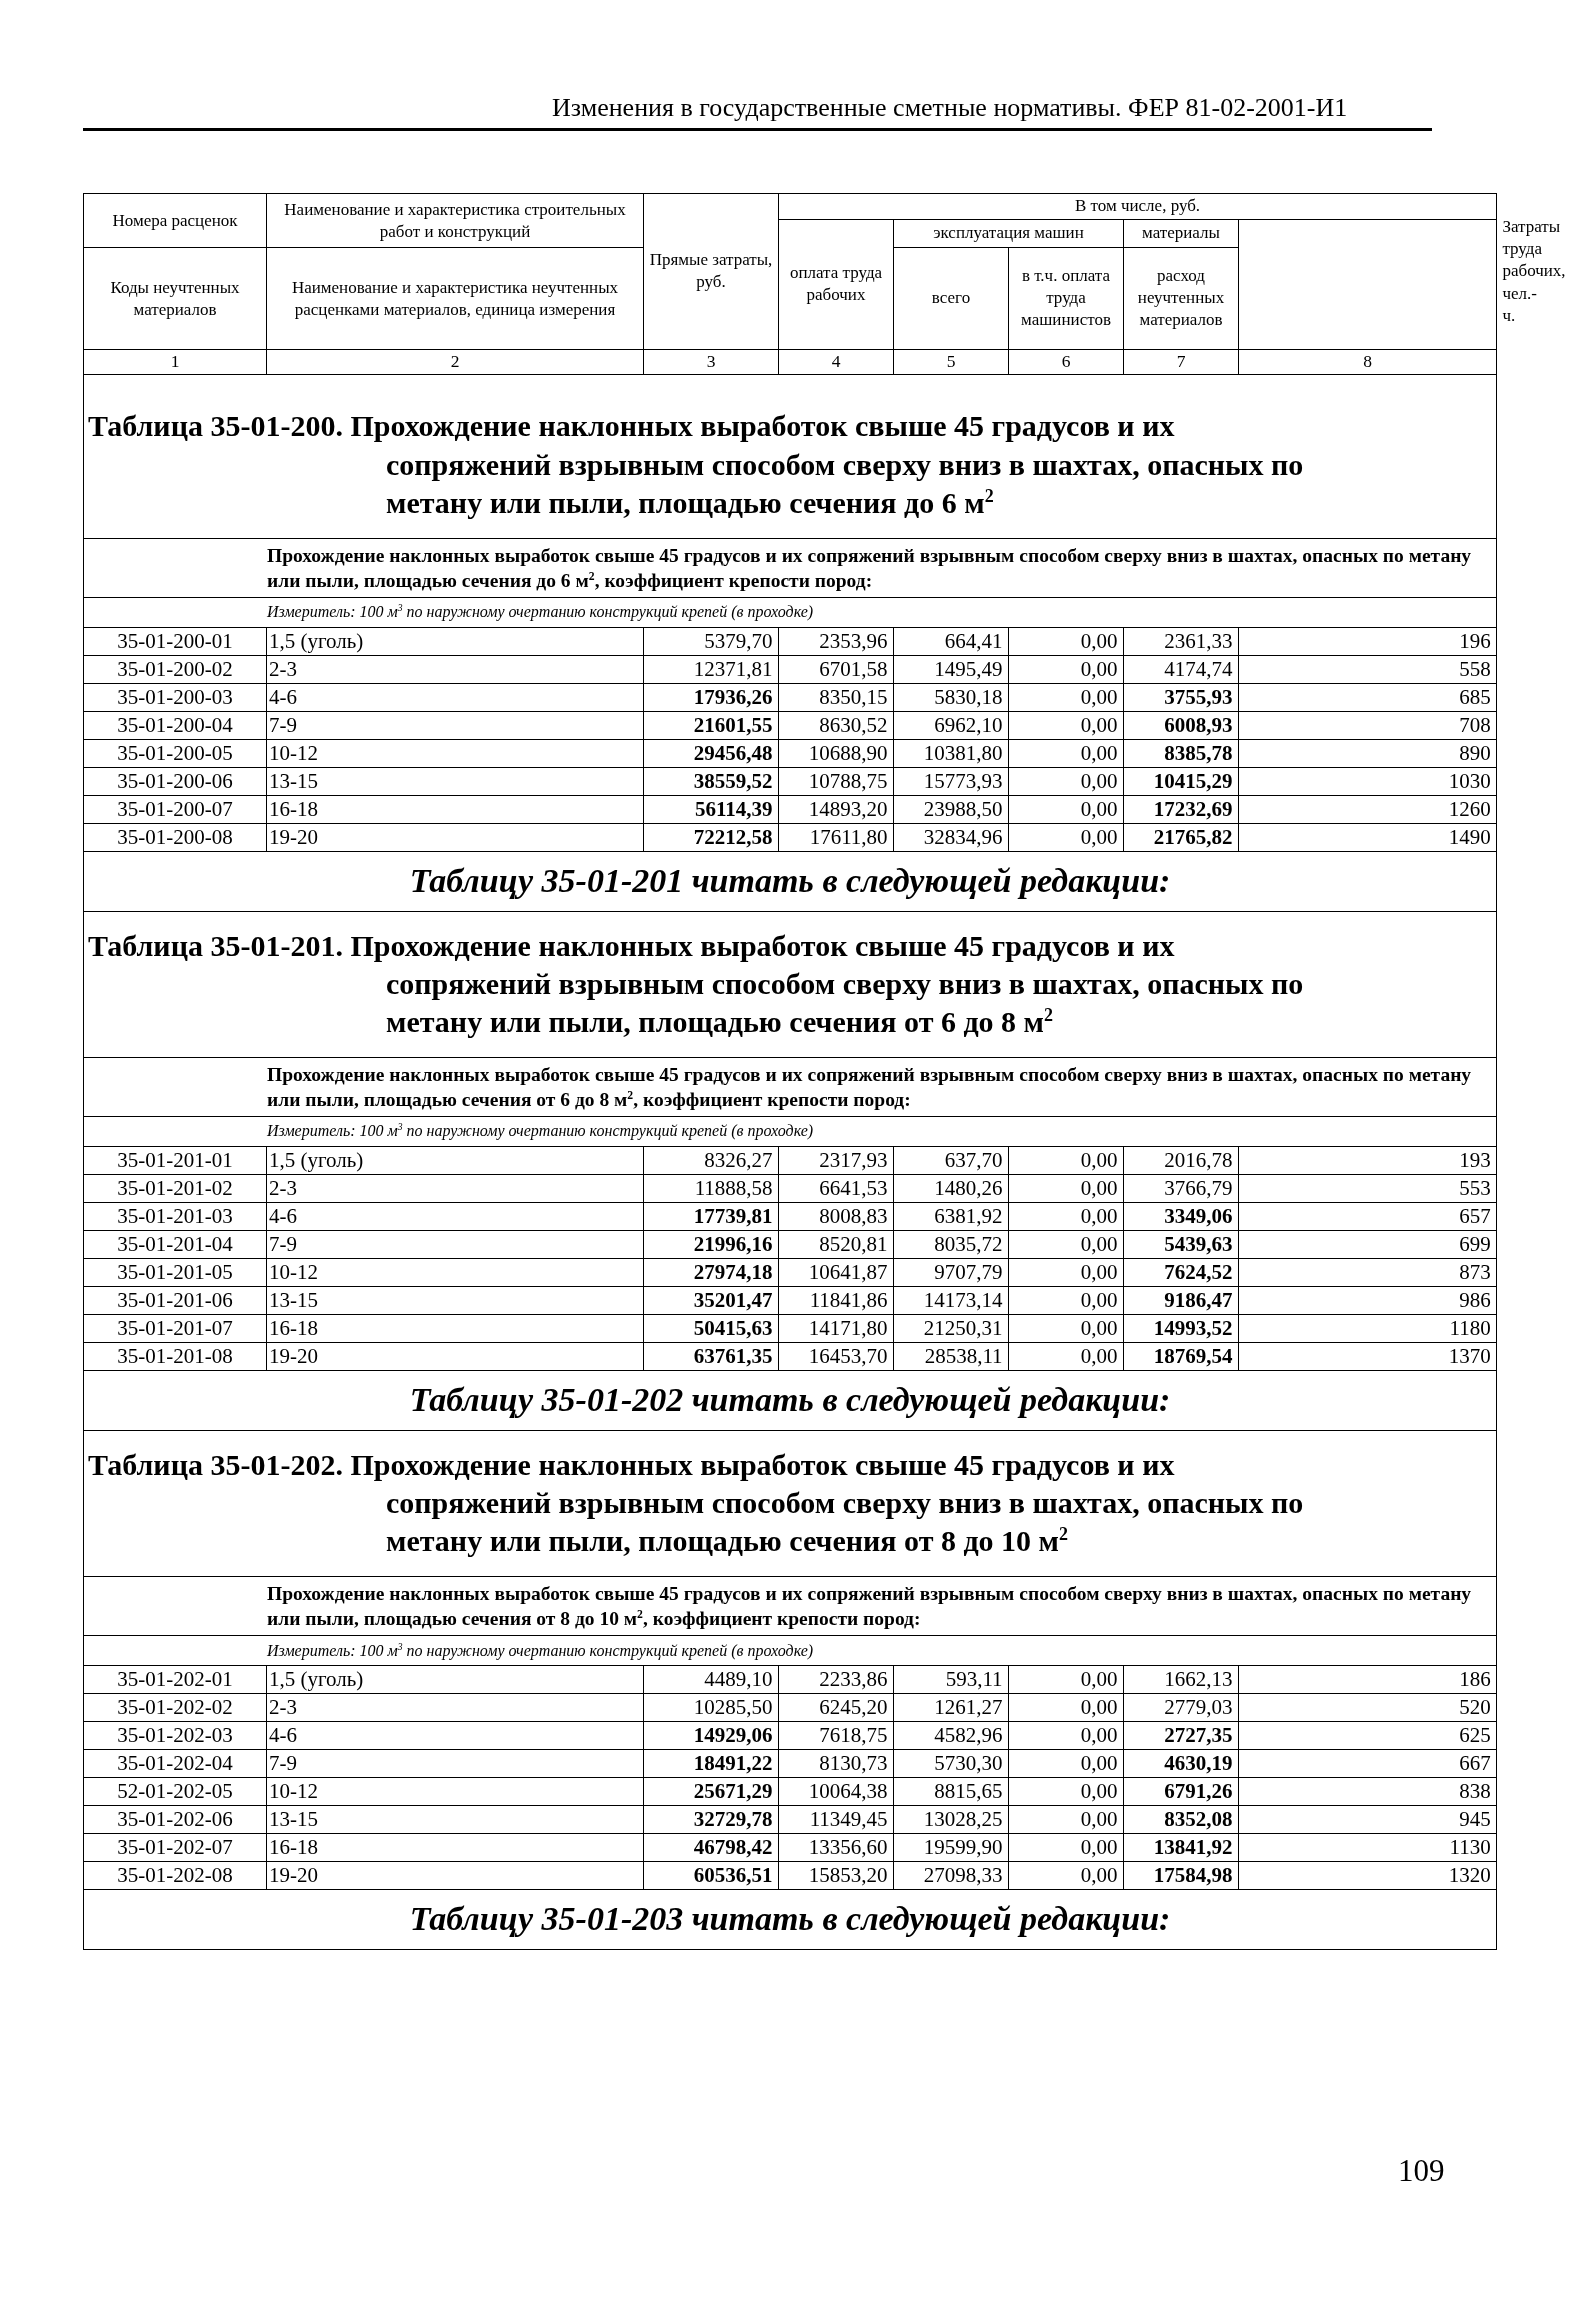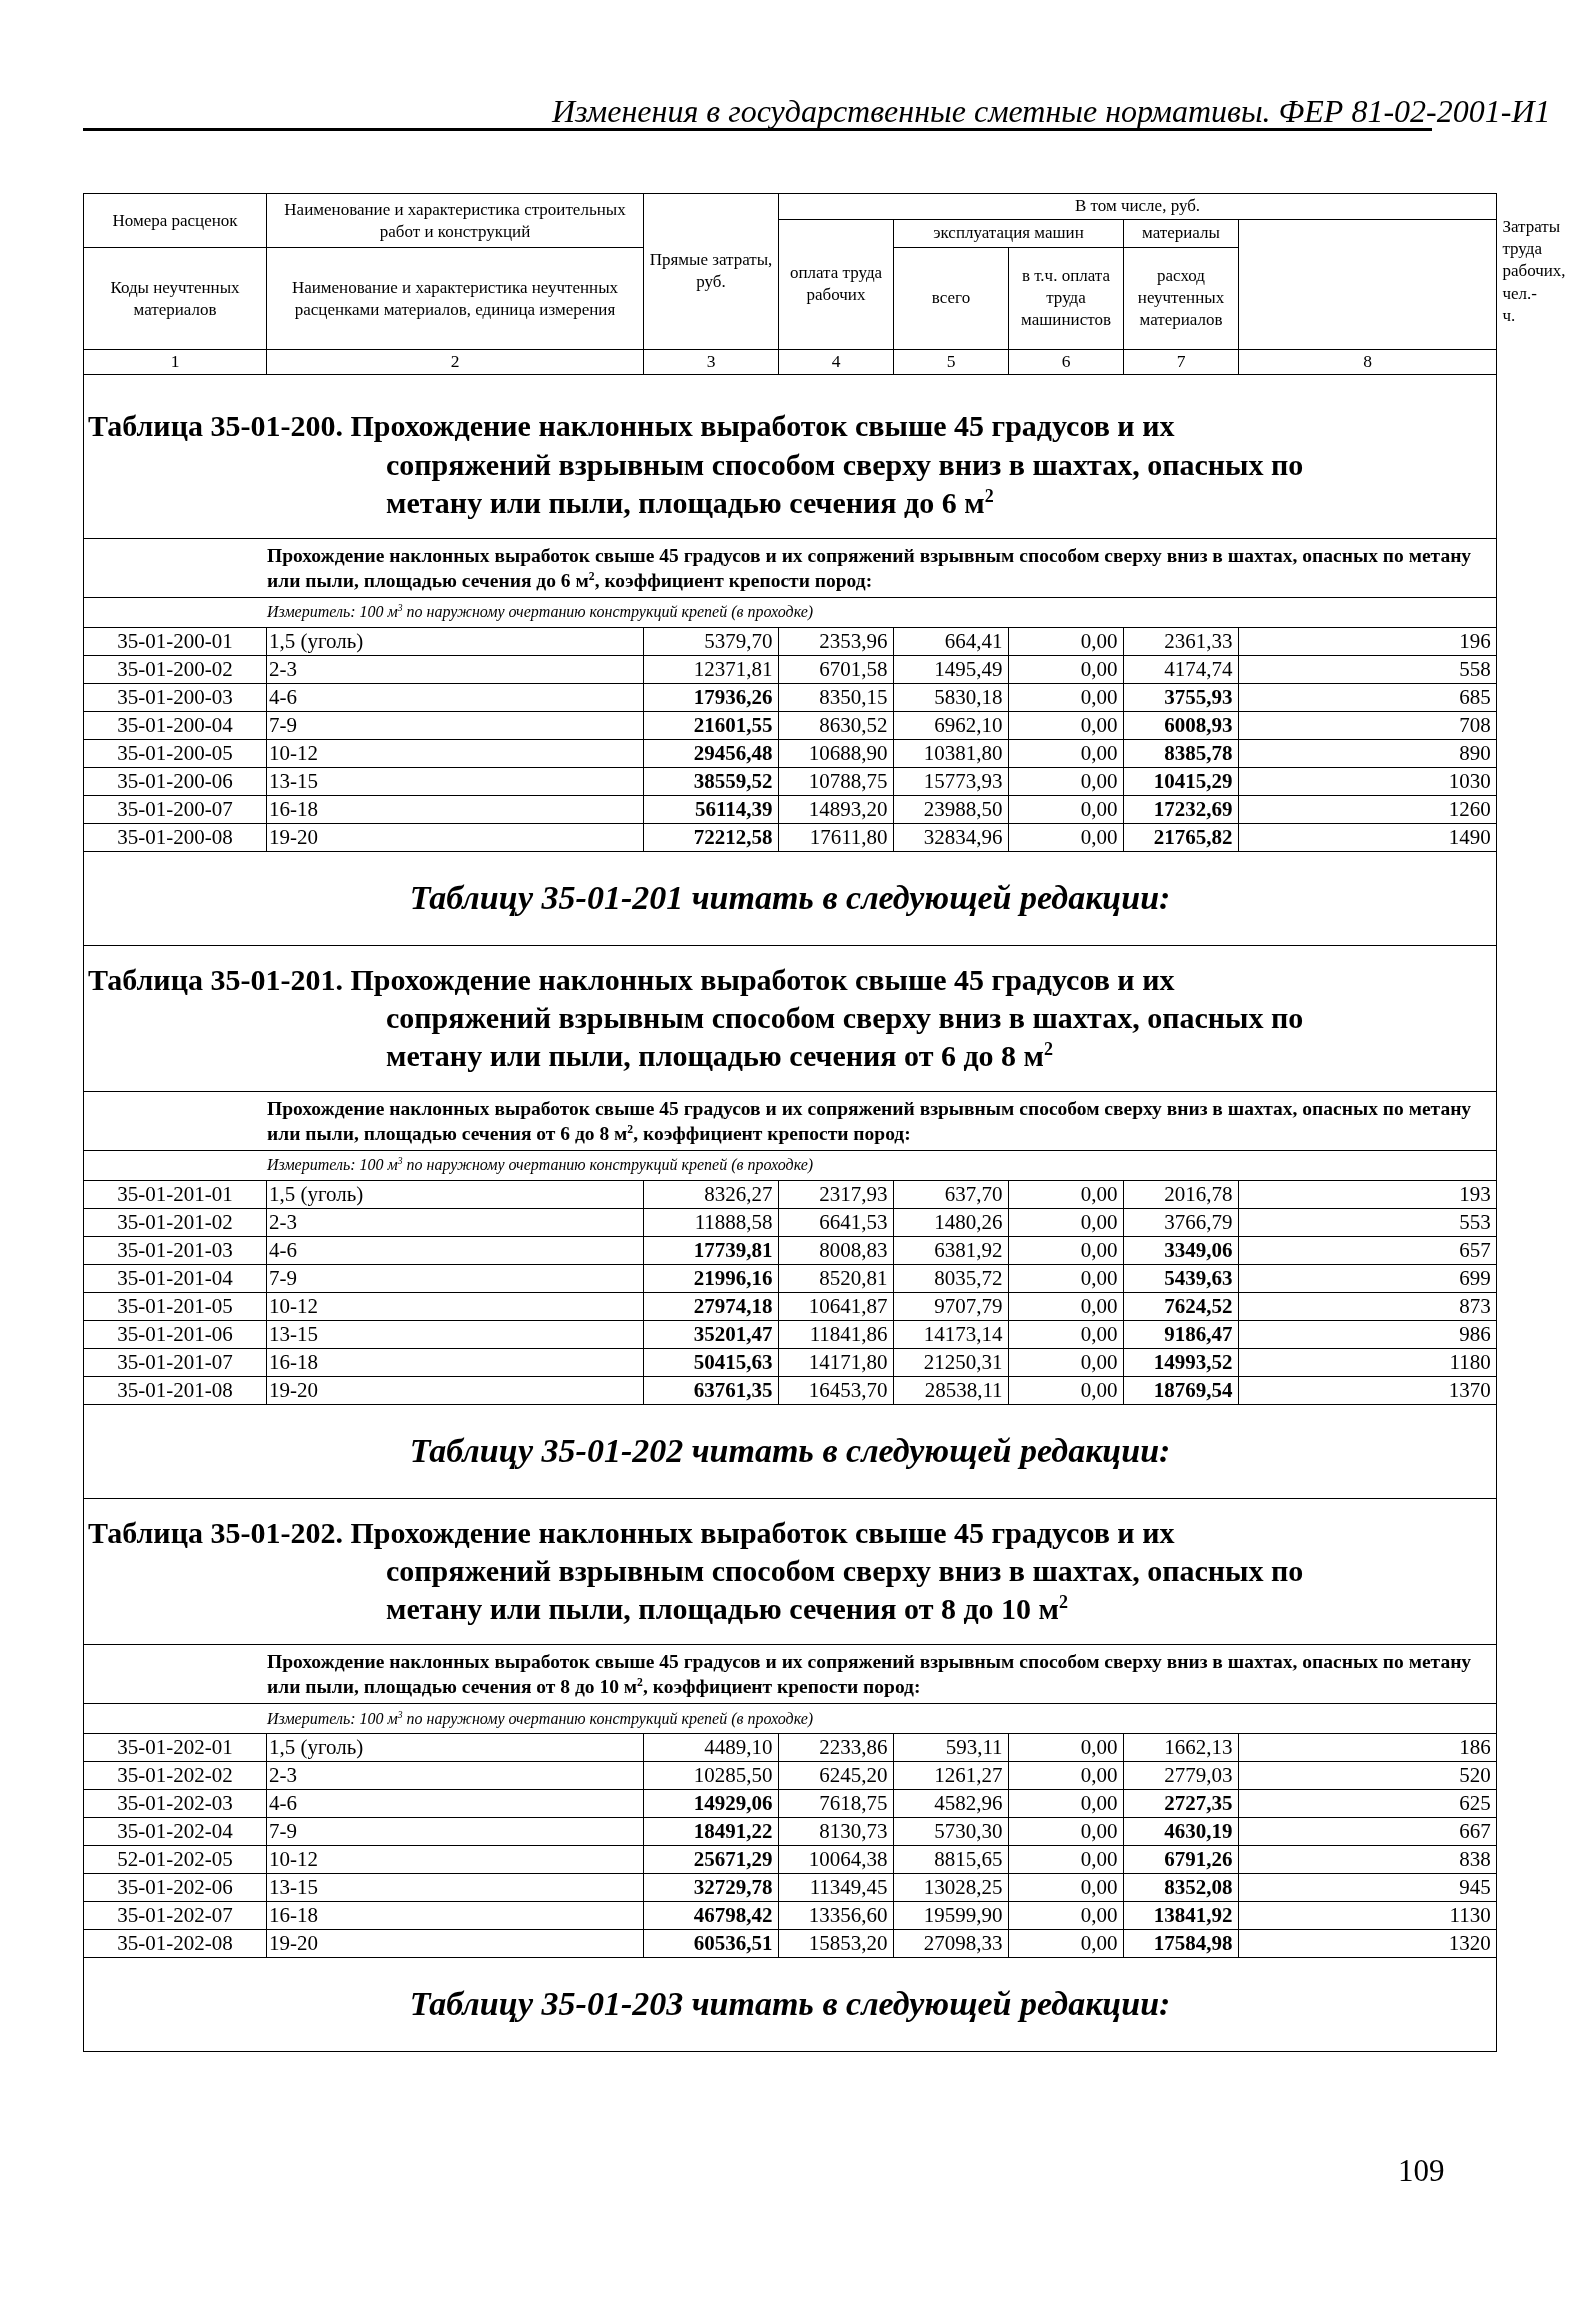--- a/index.html
+++ b/index.html
@@ -1,18 +1,18 @@
 <!DOCTYPE html>
 <html style="font-size:10.8px"><head>
 <meta charset="utf-8">
 <style>
   html, body { margin: 0; padding: 0; background: #ffffff; }
   body { width: 1591px; height: 2307px; position: relative; overflow: hidden;
          font-family: "Liberation Serif", "DejaVu Serif", serif; color: #000; }
-  .running-head { position: absolute; left: 552px; top: 93px; font-size: 32px; white-space: nowrap; font-style: italic; }
+  .running-head { position: absolute; left: 552px; top: 93px; font-size: 26px; white-space: nowrap; }
   .head-rule { position: absolute; left: 83px; top: 128px; width: 1349px; height: 2.7px; background: #000; }
   .page-number { position: absolute; left: 1398px; top: 2153px; font-size: 31px; }
 
   table.main { position: absolute; left: 83px; top: 165px; width: 1411px;
                border-collapse: collapse; table-layout: fixed; margin-top: 28px; }
   table.main td { border: 1.3px solid #000; padding: 0 5.4px; vertical-align: middle; }
   col.c1 { width: 183px; } col.c2 { width: 377px; } col.c3 { width: 135px; }
   col.c4 { width: 115px; } col.c5 { width: 115px; } col.c6 { width: 115px; }
   col.c7 { width: 115px; } col.c8 { width: 258px; }
 
@@ -24,21 +24,21 @@
   .title-cell .lead { display: block; }
   .title-cell .cont { display: block; padding-left: 298px; }
   .desc-cell { font-weight: bold; font-size: 19.5px; line-height: 1.3; padding: 4px 4px 4px 183px !important; }
   .meas-cell { font-size: 16px; padding: 1.3px 4px 1.3px 183px !important; height: 25.6px; font-style: italic; }
   .row td { font-size: 21px; height: 27px; line-height: 27px; padding: 0 5.4px; }
   .row td.code { text-align: center; }
   .row td.name { text-align: left; padding-left: 2px; }
   .row td.num { text-align: right; }
   .row td.b { font-weight: bold; }
   .note-cell { font-style: italic; font-weight: bold; font-size: 34px; text-align: center;
-               height: 59px; padding: 17px !important; }
+               height: 59px; padding: 0 !important; }
   sup { font-size: 60%; line-height: 0; }
 </style>
 </head>
 <body>
 
 <div class="running-head">Изменения в государственные сметные нормативы. ФЕР 81-02-2001-И1</div>
 <div class="head-rule"></div>
 
 <table class="main">
   <colgroup>

